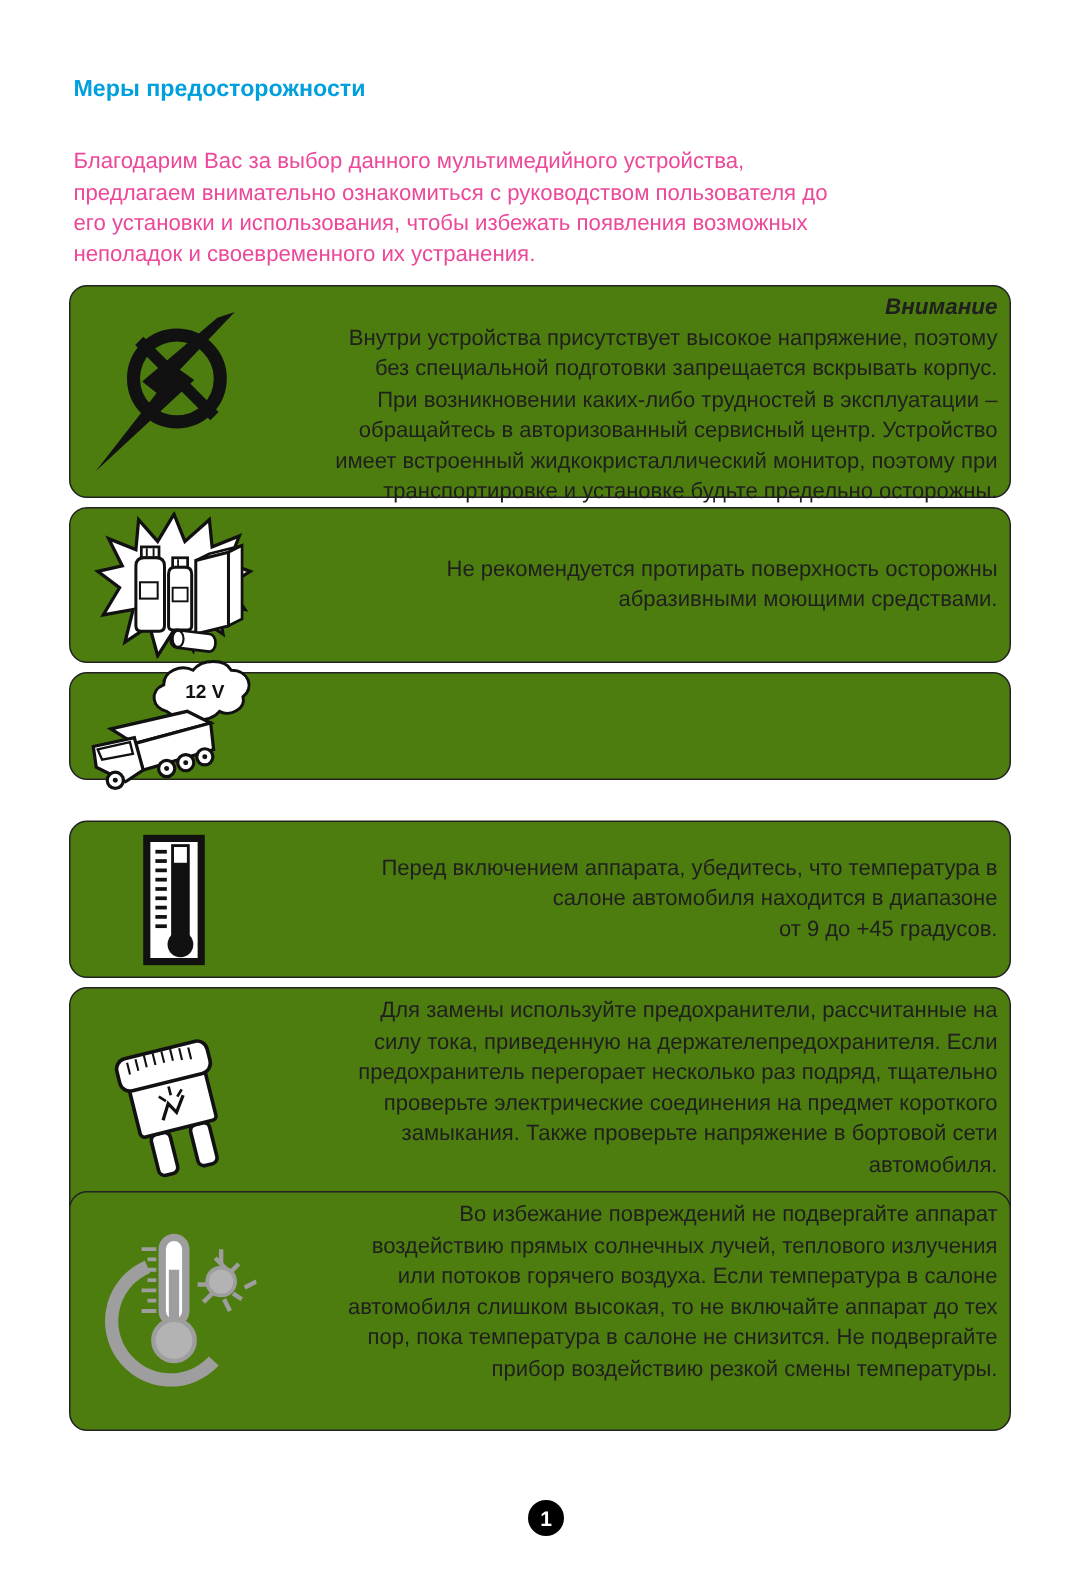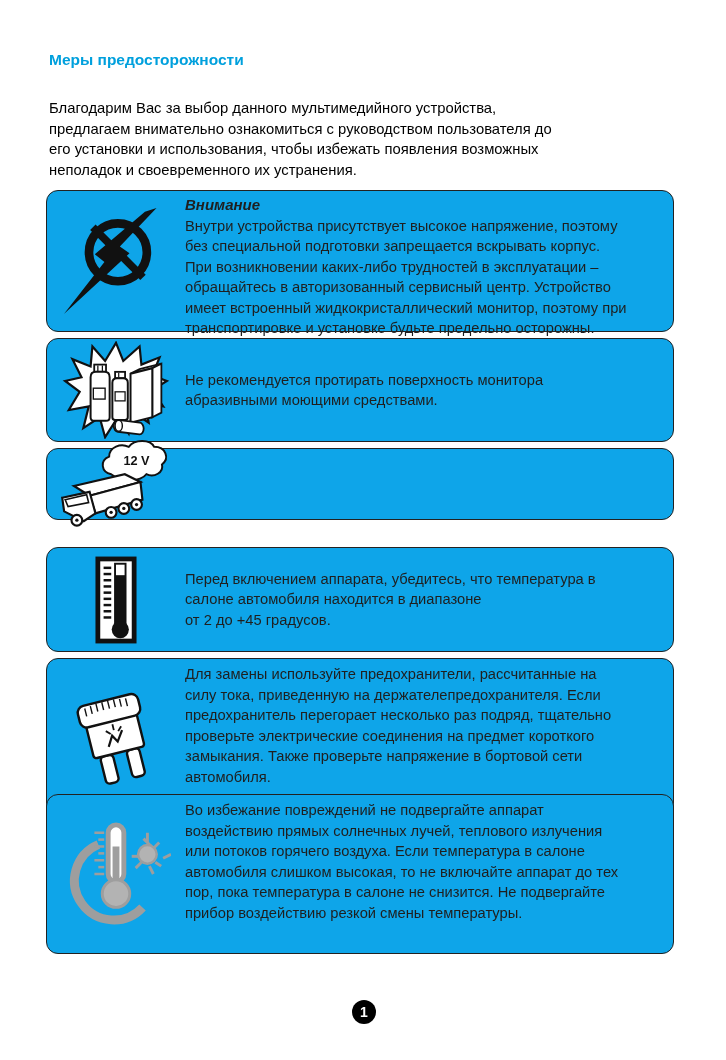--- a/index.html
+++ b/index.html
@@ -5,26 +5,26 @@
   html,body{margin:0;padding:0;background:#ffffff;}
   .page{
     position:relative;width:726px;height:1060px;background:#ffffff;overflow:hidden;
     font-family:"Liberation Sans", sans-serif;color:#1f1f1f;
   }
   .doc-title{
     position:absolute;left:49px;top:51px;font-size:15.5px;font-weight:bold;color:#00a0dd;
   }
   .intro{
     position:absolute;left:49px;top:98px;width:632px;font-size:14.8px;line-height:20.6px;
-    white-space:pre-line;color:#000000;
+    white-space:pre-line;color:#ec4899;
   }
   .wbox{
     position:absolute;left:46px;width:628px;box-sizing:border-box;
-    border:1.6px solid #222222;border-radius:12px;background:#0ea5e9;
-    display:flex;flex-direction:row;align-items:stretch;
+    border:1.6px solid #222222;border-radius:12px;background:#4d7c0f;
+    display:flex;flex-direction:row;align-items:stretch;text-align:right;
   }
   .b1{top:190px;height:142px}
   .b2{top:338px;height:104px}
   .b3{top:448px;height:72px}
   .b4{top:547px;height:105px}
   .b5{top:658px;height:168px}
   .b6{top:794px;height:160px}
   .icon-col{flex:0 0 138px;display:flex;align-items:center;justify-content:center;}
   .text-col{
     flex:1;display:flex;flex-direction:column;justify-content:center;
@@ -86,21 +86,21 @@
         <rect x="33" y="52" width="13" height="12" fill="#fff" stroke="#111" stroke-width="1.5"></rect>
         <rect x="57" y="34" width="11" height="7" fill="#fff" stroke="#111" stroke-width="2"></rect>
         <line x1="61" y1="35" x2="61" y2="40" stroke="#111" stroke-width="1.3"></line>
         <path d="M54,46 Q54,41 59,41 H66 Q71,41 71,46 L71,84 Q71,87 68,87 H57 Q54,87 54,84 Z" fill="#fff" stroke="#111" stroke-width="2.2"></path>
         <rect x="57" y="56" width="11" height="10" fill="#fff" stroke="#111" stroke-width="1.4"></rect>
         <path d="M60,87 L84,90 A4.5,6.5 0 0 1 84,103 L60,100 A4.5,6.5 0 0 1 60,87 Z" fill="#fff" stroke="#111" stroke-width="2"></path>
         <ellipse cx="61" cy="93.5" rx="4" ry="6" fill="#fff" stroke="#111" stroke-width="1.6"></ellipse>
       </svg>
     </div>
     <div class="text-col">
-      <div>Не рекомендуется протирать поверхность монитора
+      <div>Не рекомендуется протирать поверхность осторожны
 абразивными моющими средствами.</div>
     </div>
   </div>
 
   <div class="wbox b3">
     <div class="icon-col">
       <svg width="124" height="90" viewBox="0 0 126 92">
         <path d="M58,36 C48,34 46,22 56,18 C56,8 68,4 76,8 C82,0 98,0 102,8 C114,8 118,20 110,26 C112,34 102,40 94,36 C88,44 68,44 58,36 Z" fill="#fff" stroke="#111" stroke-width="2"></path>
         <text class="bubble-label" x="84" y="27" text-anchor="middle">12 V</text>
         <path d="M50,42 L44,52 L54,48 L46,58" fill="none" stroke="#111" stroke-width="2"></path>
@@ -134,21 +134,21 @@
         <rect x="9" y="56.5" width="8" height="2.6" fill="#111"></rect>
         <rect x="9" y="63" width="8" height="2.6" fill="#111"></rect>
         <rect x="21" y="8" width="11" height="64" fill="#fff" stroke="#111" stroke-width="2"></rect>
         <rect x="21" y="20" width="11" height="52" fill="#111"></rect>
         <circle cx="26.5" cy="77" r="9" fill="#111"></circle>
       </svg>
     </div>
     <div class="text-col">
       <div>Перед включением аппарата, убедитесь, что температура в
 салоне автомобиля находится в диапазоне
-от 2 до +45 градусов.</div>
+от 9 до +45 градусов.</div>
     </div>
   </div>
 
   <div class="wbox b5">
     <div class="icon-col">
       <svg width="104" height="114" viewBox="0 0 104 114">
         <g transform="rotate(-14 52 58)">
           <rect x="33" y="68" width="13" height="28" rx="4" fill="#fff" stroke="#111" stroke-width="2.4"></rect>
           <rect x="60" y="68" width="13" height="28" rx="4" fill="#fff" stroke="#111" stroke-width="2.4"></rect>
           <rect x="27" y="34" width="52" height="34" rx="3" fill="#fff" stroke="#111" stroke-width="2.4"></rect>

